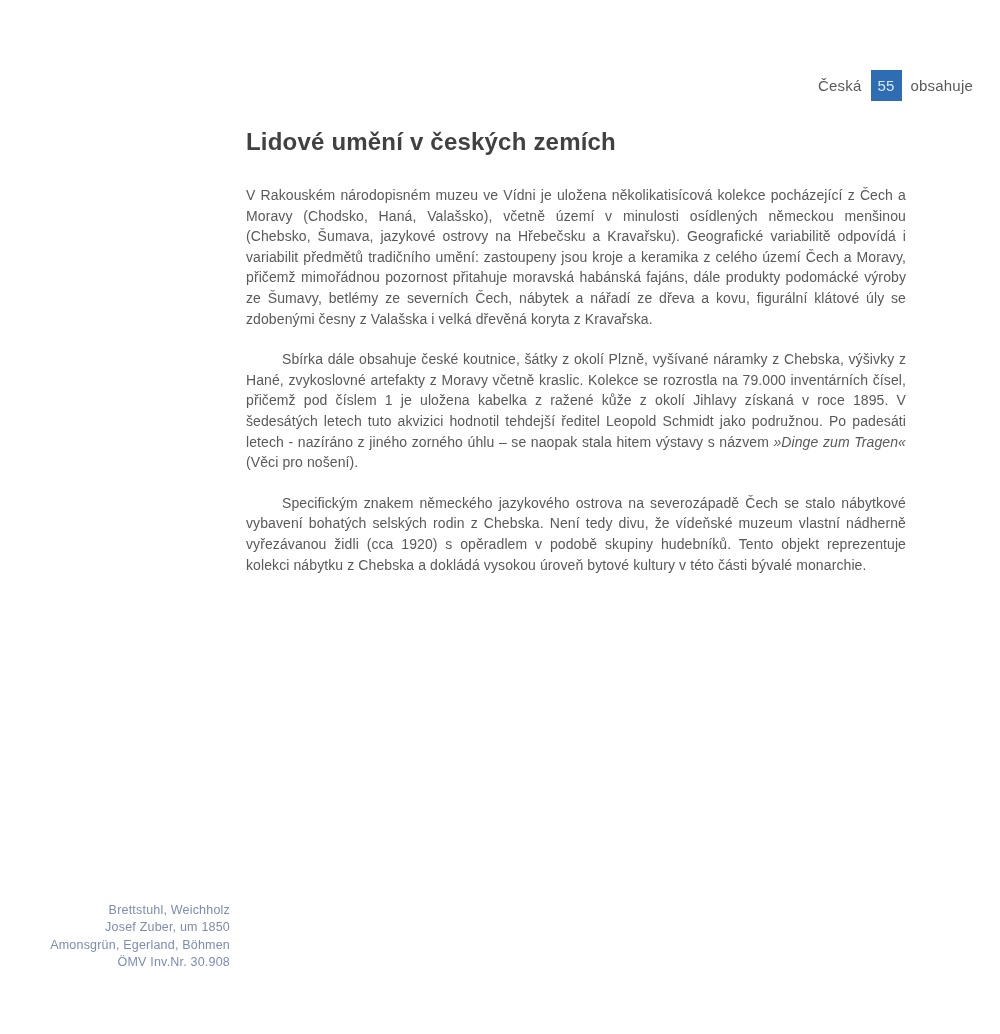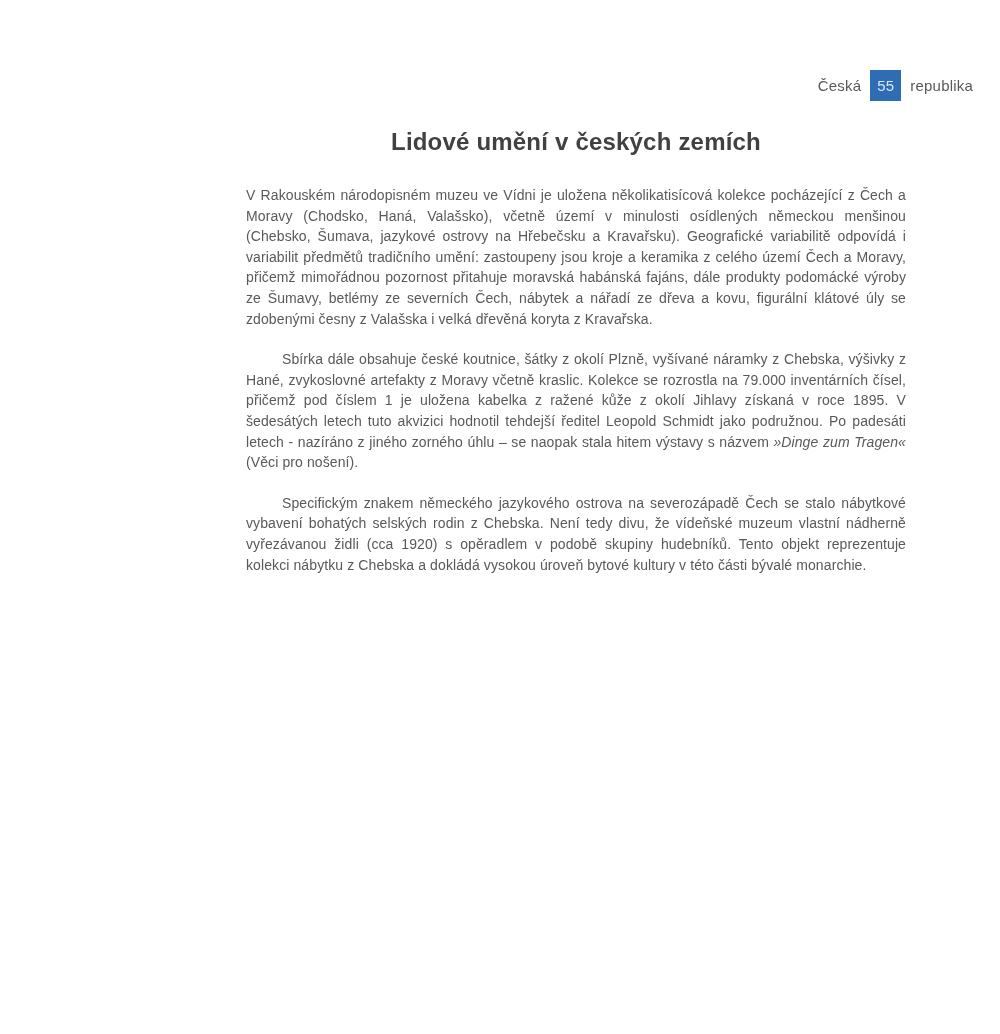--- a/index.html
+++ b/index.html
@@ -45,21 +45,20 @@
     top: 128px;
     width: 660px;
   }
   .article h1 {
     font-size: 24px;
     line-height: 28px;
     font-weight: bold;
     color: #414042;
     letter-spacing: 0.2px;
     margin: 0 0 29px 0;
-    text-align: center;
   }
   .article p.para {
     font-size: 14px;
     line-height: 20.6px;
     text-align: justify;
     color: #58595b;
     margin: 0 0 20px 0;
     letter-spacing: 0.1px;
   }
   .article p.para.indent { text-indent: 36px; }
@@ -80,26 +79,32 @@
 </head>
 <body>
 
 <div class="page">
 
   <div class="page-header">
     <span>Česká</span>
     <span class="page-number-badge">
       <span>55</span>
     </span>
-    <span>republika</span>
+    <span>obsahuje</span>
   </div>
 
   <div class="article">
     <h1>Lidové umění v českých zemích</h1>
     <div id="article-body">
         <p class="para"><span>V Rakouském národopisném muzeu ve Vídni je uložena několikatisícová kolekce pocházející z Čech a Moravy (Chodsko, Haná, Valašsko), včetně území v minulosti osídlených německou menšinou (Chebsko, Šumava, jazykové ostrovy na Hřebečsku a Kravařsku). Geografické variabilitě odpovídá i variabilit předmětů tradičního umění: zastoupeny jsou kroje a keramika z celého území Čech a Moravy, přičemž mimořádnou pozornost přitahuje moravská habánská fajáns, dále produkty podomácké výroby ze Šumavy, betlémy ze severních Čech, nábytek a nářadí ze dřeva a kovu, figurální klátové úly se zdobenými česny z Valašska i velká dřevěná koryta z Kravařska.</span></p>
         <p class="para indent"><span>Sbírka dále obsahuje české koutnice, šátky z okolí Plzně, vyšívané náramky z Chebska, výšivky z Hané, zvykoslovné artefakty z Moravy včetně kraslic. Kolekce se rozrostla na 79.000 inventárních čísel, přičemž pod číslem 1 je uložena kabelka z ražené kůže z okolí Jihlavy získaná v roce 1895. V šedesátých letech tuto akvizici hodnotil tehdejší ředitel Leopold Schmidt jako podružnou. Po padesáti letech - nazíráno z jiného zorného úhlu – se naopak stala hitem výstavy s názvem </span><span class="italic">»Dinge zum Tragen«</span><span> (Věci pro nošení).</span></p>
         <p class="para indent"><span>Specifickým znakem německého jazykového ostrova na severozápadě Čech se stalo nábytkové vybavení bohatých selských rodin z Chebska. Není tedy divu, že vídeňské muzeum vlastní nádherně vyřezávanou židli (cca 1920) s opěradlem v podobě skupiny hudebníků. Tento objekt reprezentuje kolekci nábytku z Chebska a dokládá vysokou úroveň bytové kultury v této části bývalé monarchie.</span></p>
       </div>
   </div>
 
+  <div class="caption" id="photo-caption">
+      <div>Brettstuhl, Weichholz</div>
+      <div>Josef Zuber, um 1850</div>
+      <div>Amonsgrün, Egerland, Böhmen</div>
+      <div>ÖMV Inv.Nr. 30.908</div>
+    </div>
 
 </div>
 
 </body></html>

